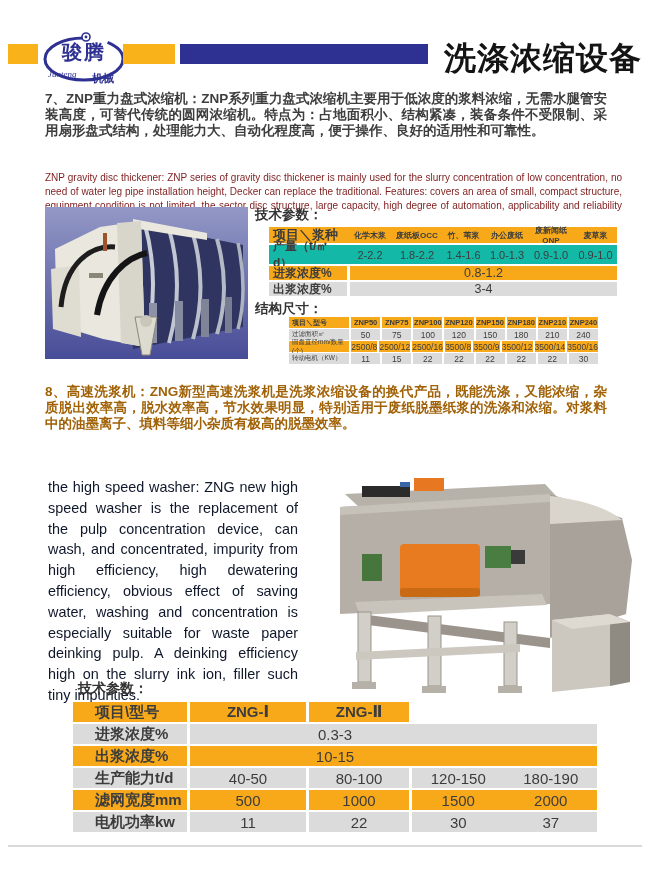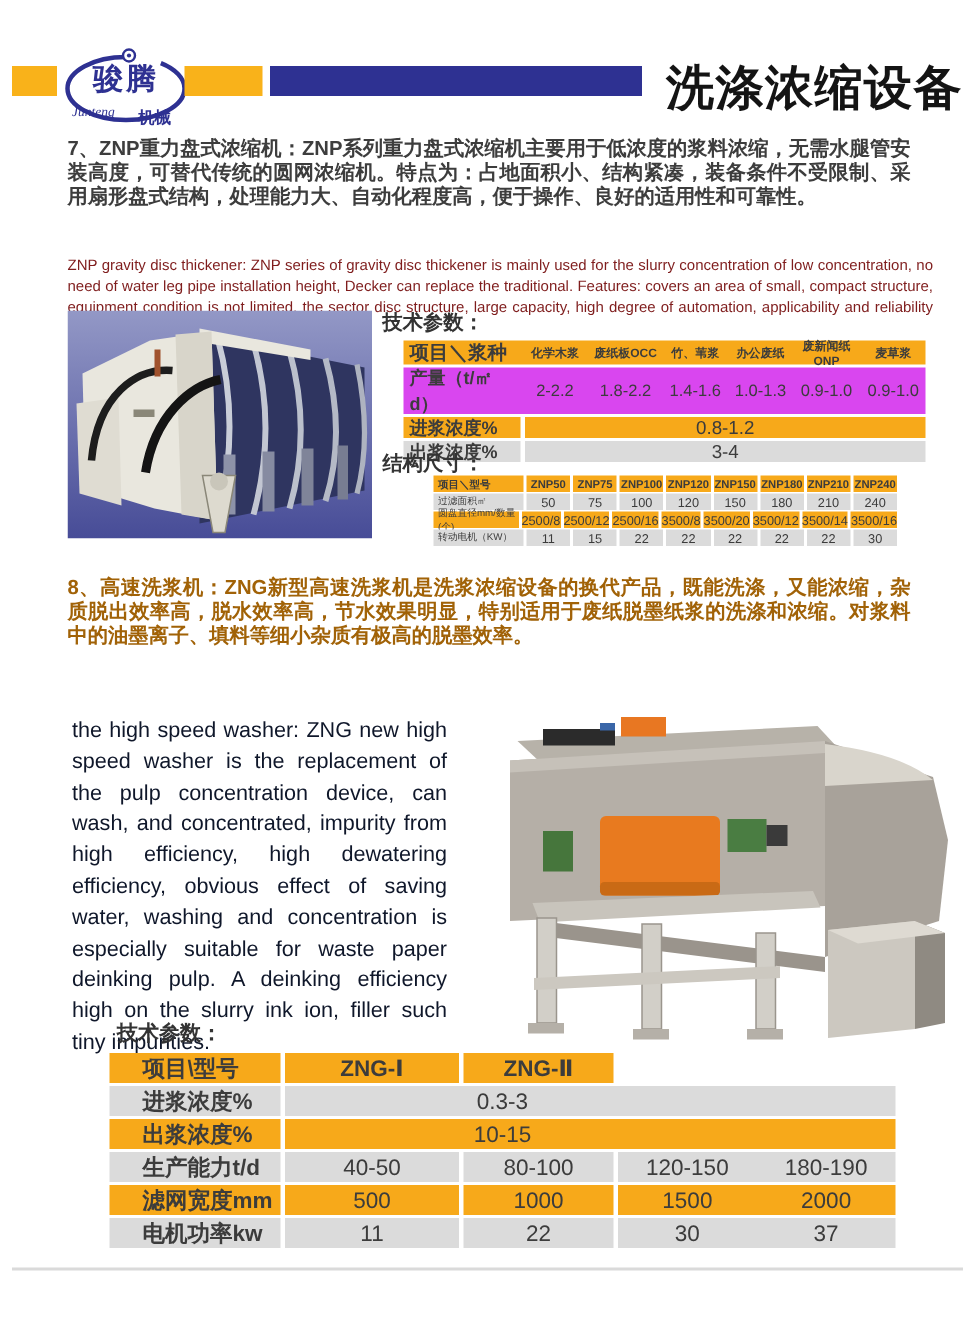--- a/index.html
+++ b/index.html
@@ -27,21 +27,21 @@
   .tt2{left:255px;top:300px;}
   .tt3{left:78px;top:680px;font-size:14px;}
 
   
   .t1{left:269px;top:227px;width:348px;}
   .t1row{display:flex;align-items:center;margin-bottom:2px;}
   .t1 .lab{width:78px;padding-left:4px;box-sizing:border-box;font-weight:bold;font-size:12px;}
   .t1h{height:16px;background:#F7A91A;}
   .t1h .lab{font-size:13px;}
   .t1h .v{font-size:8px;font-weight:bold;}
-  .t1r2{height:31px;background:#d946ef;}
+  .t1r2{height:19px;background:#14b8a6;}
   .t1r2 .v{font-size:11px;}
   .t1 .v{text-align:center;}
   .t1 .c1{width:46px;} .t1 .c2{width:48px;} .t1 .c3{width:45px;}
   .t1 .c4{width:42px;} .t1 .c5{width:46px;} .t1 .c6{width:43px;}
   .t1span{height:14px;}
   .t1span .lab{height:100%;display:flex;align-items:center;}
   .t1span .sv{flex:1;margin-left:3px;height:100%;display:flex;align-items:center;justify-content:center;font-size:12.5px;}
   .bg-o{background:#F7A91A;} .bg-g{background:#DBDBDB;}
 
   
@@ -178,21 +178,21 @@
     <div class="d bg-g">180</div>
     <div class="d bg-g">210</div>
     <div class="d bg-g">240</div>
   </div>
   <div class="t2row t2b">
     <div class="lab bg-o">圆盘直径mm/数量(个)</div>
     <div class="d bg-o">2500/8</div>
     <div class="d bg-o">2500/12</div>
     <div class="d bg-o">2500/16</div>
     <div class="d bg-o">3500/8</div>
-    <div class="d bg-o">3500/20</div>
+    <div class="d bg-o">3500/9</div>
     <div class="d bg-o">3500/12</div>
     <div class="d bg-o">3500/14</div>
     <div class="d bg-o">3500/16</div>
   </div>
   <div class="t2row t2b">
     <div class="lab bg-g">转动电机（KW）</div>
     <div class="d bg-g">11</div>
     <div class="d bg-g">15</div>
     <div class="d bg-g">22</div>
     <div class="d bg-g">22</div>

